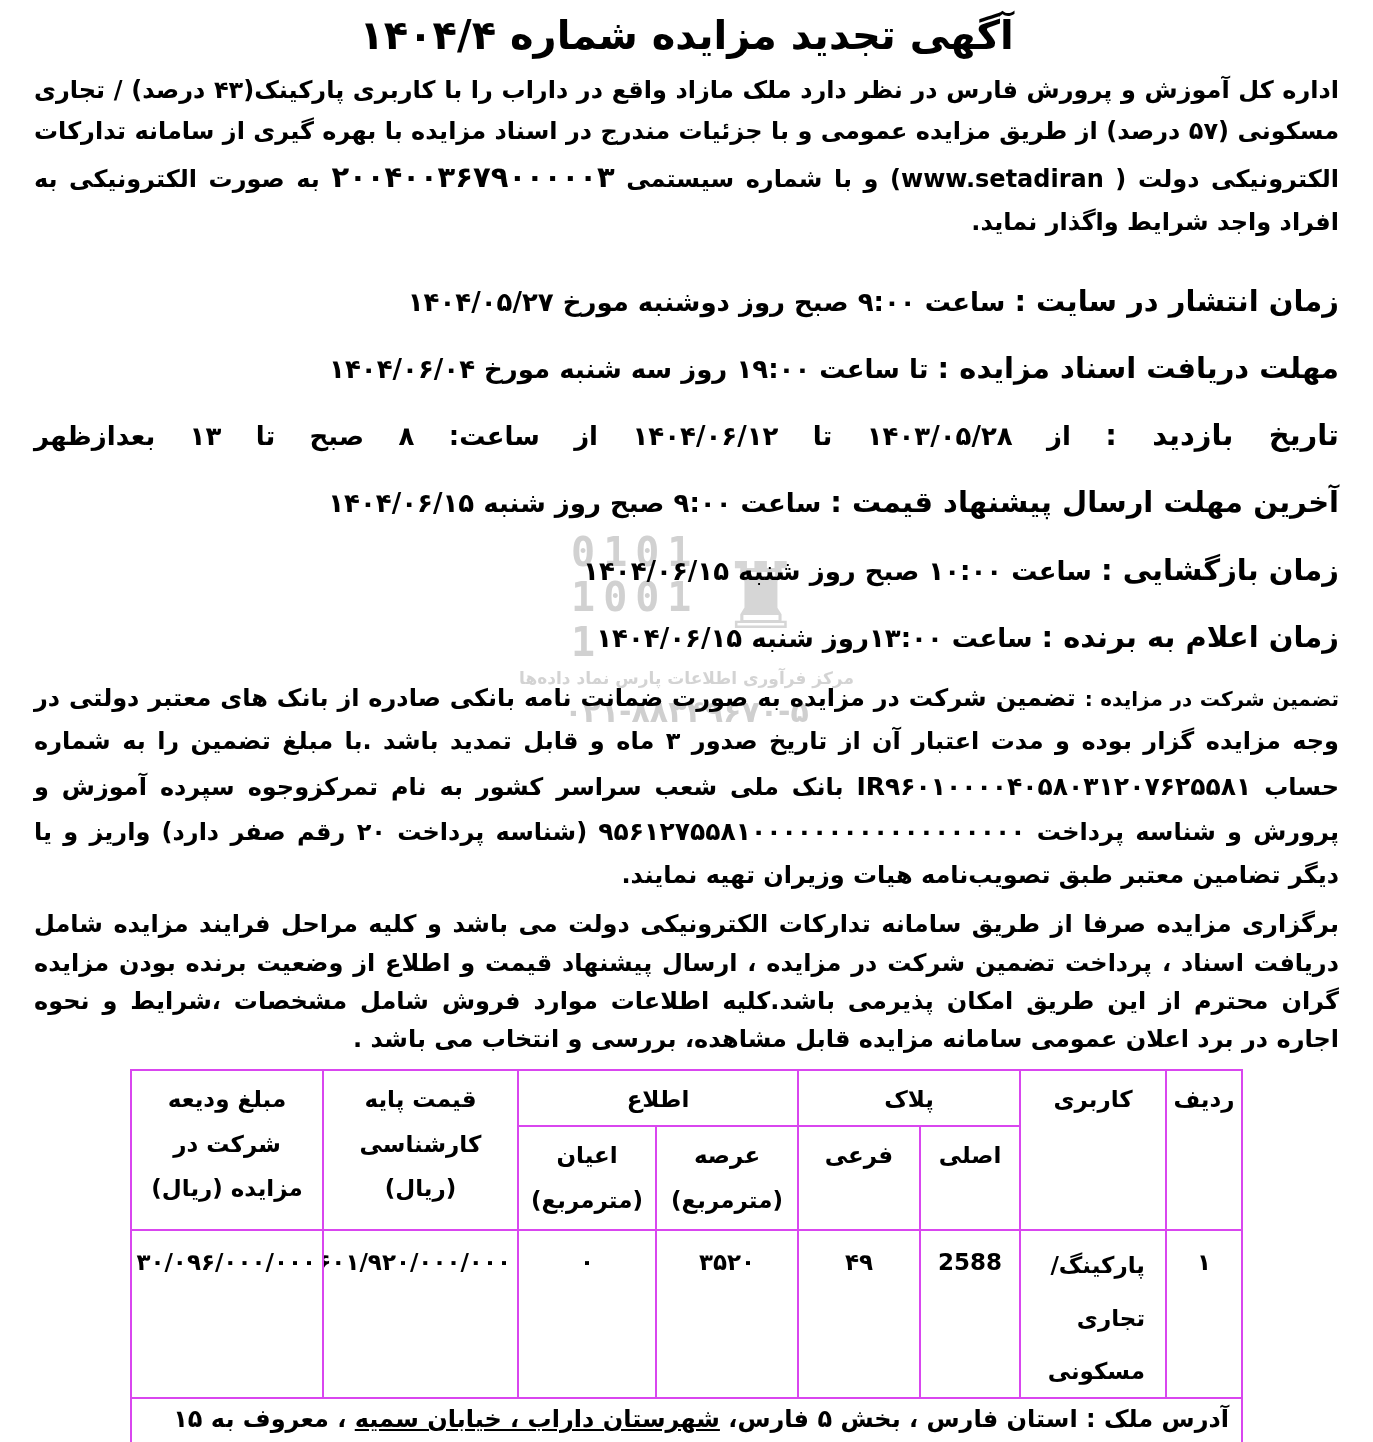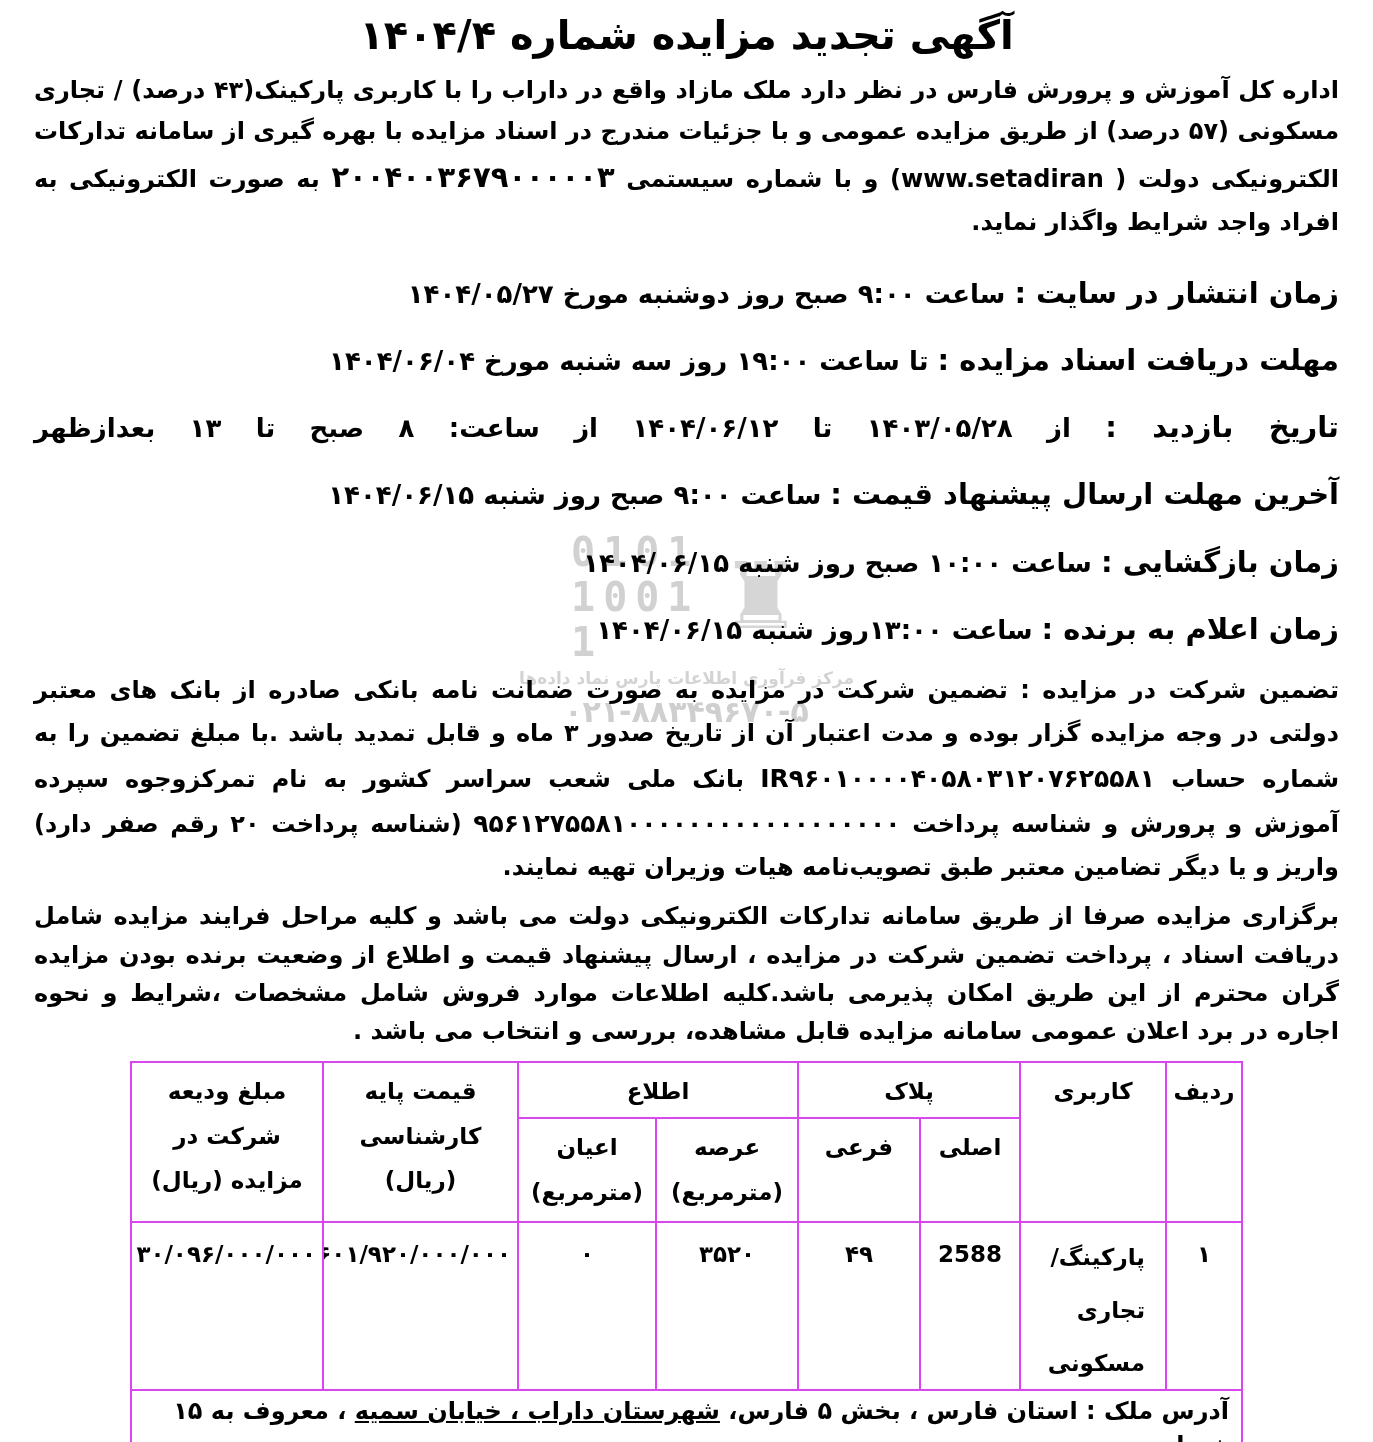--- a/index.html
+++ b/index.html
@@ -7,30 +7,30 @@
     width:1373px; height:1442px; overflow:hidden;
     background:#ffffff; color:#000;
     font-family:"DejaVu Sans", sans-serif;
     direction:rtl;
   }
   .page { position:relative; width:100%; height:100%; box-sizing:border-box; padding:8px 34px 0 34px; }
   .content { position:relative; z-index:1; }
 
   .title { margin:4px 0 12px; text-align:center; font-size:40px; font-weight:bold; }
 
-  .intro { margin:0 0 16px; font-size:24px; font-weight:bold; text-align:justify; line-height:1.72; }
+  .intro { margin:0 0 24px; font-size:24px; font-weight:bold; text-align:justify; line-height:1.72; }
   .bignum { font-size:29px; white-space:nowrap; }
   .ltr { direction:ltr; unicode-bidi:embed; }
 
   .line { font-size:26px; font-weight:bold; line-height:2.32; }
   .line .lbl { font-size:29px; }
   .line.spread { text-align:justify; text-align-last:justify; }
 
   .guarantee { margin:6px 0 4px; font-size:24px; font-weight:bold; text-align:justify; line-height:1.8; }
-  .guarantee .lbl { font-size:24px; }
+  .guarantee .lbl { font-size:20px; }
   .guarantee .num { font-size:25px; }
 
   .process { margin:8px 0 4px; font-size:24px; font-weight:bold; text-align:justify; line-height:1.6; }
 
   table.info-table { border-collapse:collapse; margin:10px auto 0; table-layout:fixed; width:1111px; direction:rtl; }
   .info-table th, .info-table td { border:2px solid #d946ef; font-weight:bold; overflow:hidden; }
   .info-table th { font-size:23px; vertical-align:top; padding:6px 4px 0; line-height:1.95; text-align:center; }
   .info-table td { font-size:23px; text-align:center; vertical-align:top; padding:8px 6px 0; line-height:2.0; }
   .info-table td.karbari { text-align:right; padding-right:20px; line-height:2.3; }
   tr.head1 { height:56px; } tr.head2 { height:104px; } tr.datarow { height:150px; }

